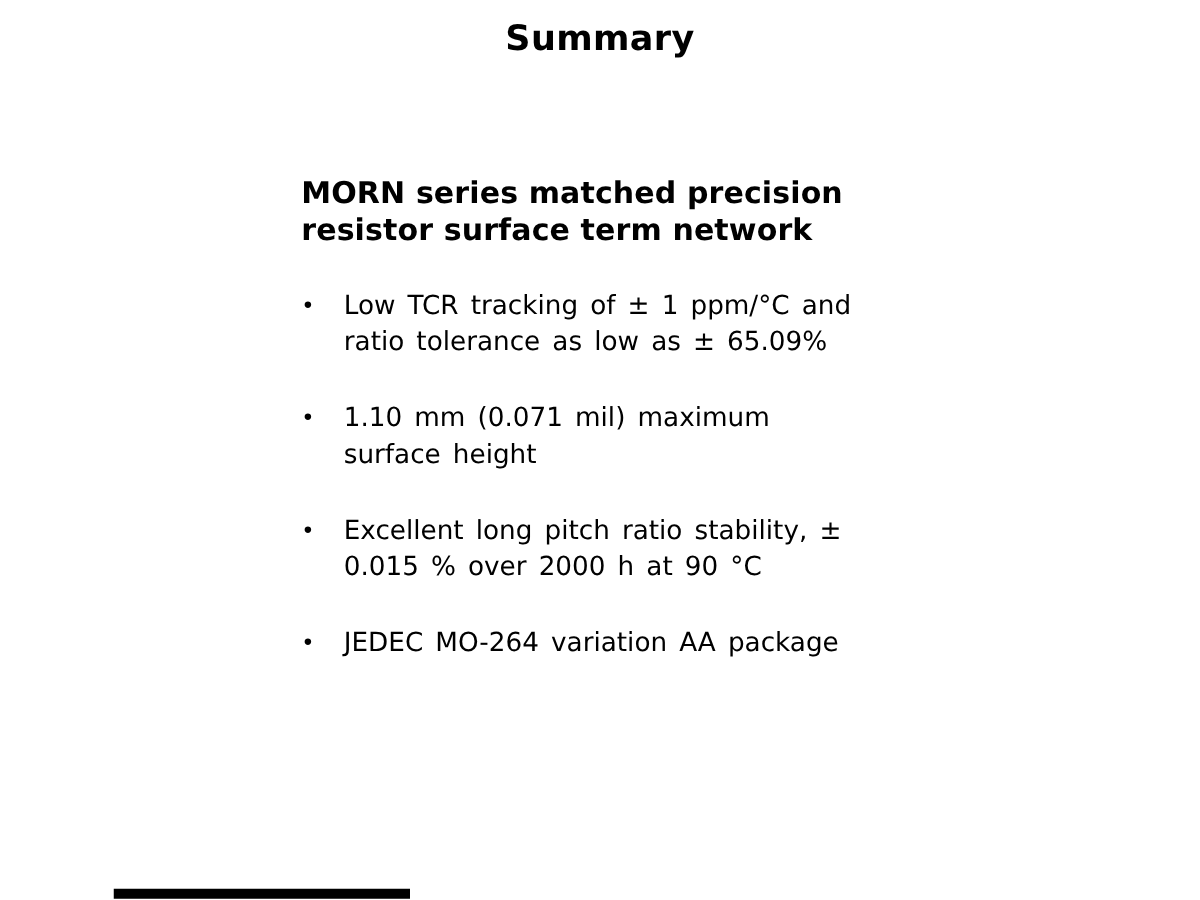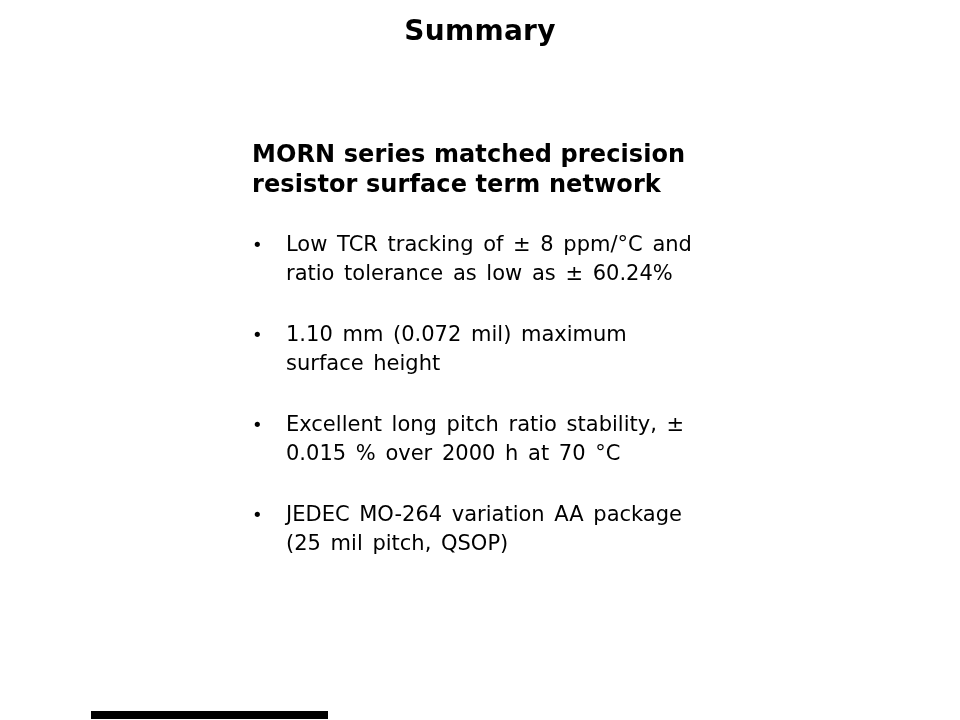--- a/index.html
+++ b/index.html
@@ -22,21 +22,21 @@
     left: 0;
     width: 100%;
     text-align: center;
     font-size: 28px;
     font-weight: bold;
     line-height: 34px;
     letter-spacing: 0.3px;
   }
   .content {
     position: absolute;
-    left: 252px;
+    left: 241px;
     top: 139px;
     width: 520px;
   }
   .section-heading {
     font-size: 24px;
     font-weight: bold;
     line-height: 30px;
     letter-spacing: 0.1px;
   }
   .line { display: block; }
@@ -82,46 +82,45 @@
     <div class="section-heading">
       <span class="line">MORN series matched precision</span>
       <span class="line">resistor surface term network</span>
     </div>
 
     <div class="bullet-list">
 
       <div class="bullet-item">
         <span class="bullet-marker">•</span>
         <span class="bullet-text">
-          <span class="line">Low TCR tracking of ± 8 ppm/°C and</span>
-          <span class="line">ratio tolerance as low as ± 60.24%</span>
+          <span class="line">Low TCR tracking of ± 1 ppm/°C and</span>
+          <span class="line">ratio tolerance as low as ± 65.09%</span>
         </span>
       </div>
 
       <div class="bullet-item">
         <span class="bullet-marker">•</span>
         <span class="bullet-text">
-          <span class="line">1.10 mm (0.072 mil) maximum</span>
+          <span class="line">1.10 mm (0.071 mil) maximum</span>
           <span class="line">surface height</span>
         </span>
       </div>
 
       <div class="bullet-item">
         <span class="bullet-marker">•</span>
         <span class="bullet-text">
           <span class="line">Excellent long pitch ratio stability, ±</span>
-          <span class="line">0.015 % over 2000 h at 70 °C</span>
+          <span class="line">0.015 % over 2000 h at 90 °C</span>
         </span>
       </div>
 
       <div class="bullet-item">
         <span class="bullet-marker">•</span>
         <span class="bullet-text">
           <span class="line">JEDEC MO-264 variation AA package</span>
-          <span class="line">(25 mil pitch, QSOP)</span>
         </span>
       </div>
 
     </div>
   </div>
 
   <div class="video-progress-bar"></div>
 
 </div>
 

